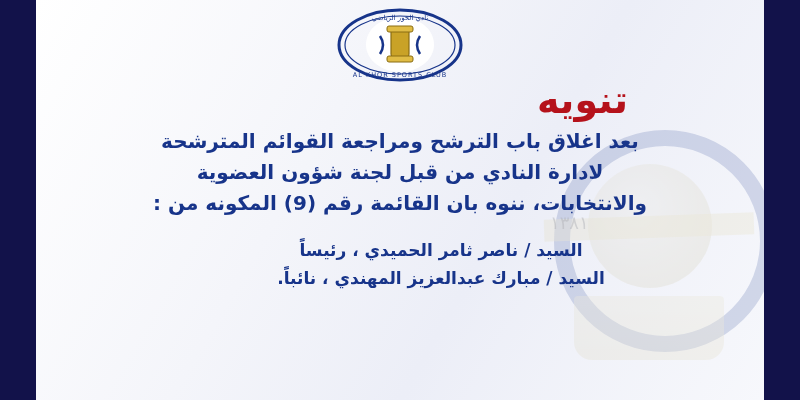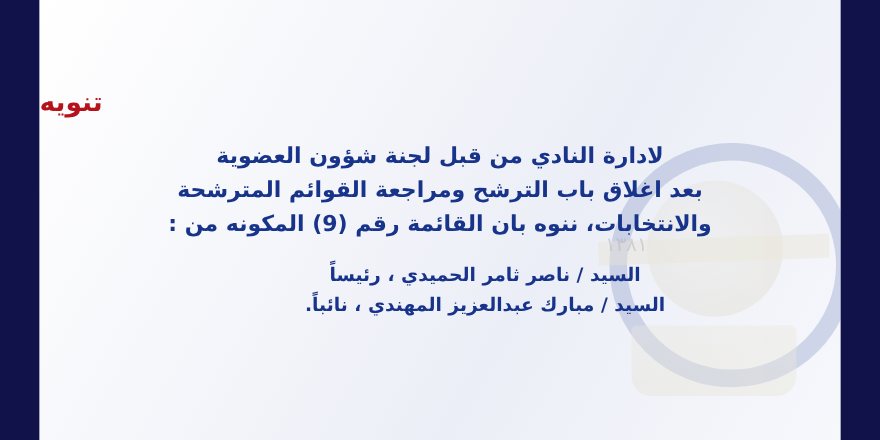--- a/index.html
+++ b/index.html
@@ -117,23 +117,23 @@
     height: 74px;
   }
   .logo svg { display: block; }
 
   
   .headline {
     position: absolute;
     top: 80px;
     left: 0;
     width: 592px;
-    text-align: left;
+    text-align: right;
     color: #b5121b;
-    font-size: 24px;
+    font-size: 38px;
     font-weight: bold;
     line-height: 1.1;
     letter-spacing: 0;
   }
 
   .body-block {
     position: absolute;
     top: 126px;
     left: 0;
     width: 728px;
@@ -183,26 +183,41 @@
   <div class="poster">
 
     <div class="watermark">
       <div class="wm-ring"></div>
       <div class="wm-inner"></div>
       <div class="wm-band"></div>
       <div class="wm-text">١٣٨١</div>
       <div class="wm-foot"></div>
     </div>
 
+    <div class="logo">
+      <svg width="128" height="74" viewBox="0 0 128 74" xmlns="http://www.w3.org/2000/svg" aria-hidden="true">
+        <ellipse cx="64" cy="37" rx="61" ry="35" fill="none" stroke="#17348a" stroke-width="3"></ellipse>
+        <ellipse cx="64" cy="37" rx="55" ry="29" fill="none" stroke="#17348a" stroke-width="1.2"></ellipse>
+        <path d="M64 10 C 40 10, 30 24, 30 37 C 30 52, 46 64, 64 64 C 82 64, 98 52, 98 37 C 98 24, 88 10, 64 10 Z" fill="#ffffff"></path>
+        <rect x="55" y="20" width="18" height="30" rx="4" fill="#c9a227" stroke="#8a6d12" stroke-width="1.2"></rect>
+        <rect x="51" y="18" width="26" height="6" rx="2" fill="#e0bc45" stroke="#8a6d12" stroke-width="1"></rect>
+        <rect x="51" y="48" width="26" height="6" rx="2" fill="#e0bc45" stroke="#8a6d12" stroke-width="1"></rect>
+        <path d="M44 28 Q 50 37 44 46" fill="none" stroke="#17348a" stroke-width="2.5"></path>
+        <path d="M84 28 Q 78 37 84 46" fill="none" stroke="#17348a" stroke-width="2.5"></path>
+        <path d="M8 30 A 58 33 0 0 1 120 30" fill="none" stroke="#17348a" stroke-width="0"></path>
+        <text x="64" y="12" fill="#17348a" font-size="7" text-anchor="middle" font-family="DejaVu Sans, sans-serif">نادي الخور الرياضي</text>
+        <text x="64" y="69" fill="#17348a" font-size="6.5" text-anchor="middle" letter-spacing="1" font-family="DejaVu Sans, sans-serif">AL KHOR SPORTS CLUB</text>
+      </svg>
+    </div>
 
     <div class="headline">تنويه</div>
 
     <div class="body-block">
+      <span class="ln">بعد اغلاق باب الترشح ومراجعة القوائم المترشحة</span>
       <span class="ln">لادارة النادي من قبل لجنة شؤون العضوية</span>
-      <span class="ln">بعد اغلاق باب الترشح ومراجعة القوائم المترشحة</span>
       <span class="ln">والانتخابات، ننوه بان القائمة رقم (9) المكونه من :</span>
     </div>
 
     <div class="names-block">
       <span class="ln">السيد / ناصر ثامر الحميدي ، رئيساً</span>
       <span class="ln">السيد / مبارك عبدالعزيز المهندي ، نائباً.</span>
     </div>
 
 
   </div>

